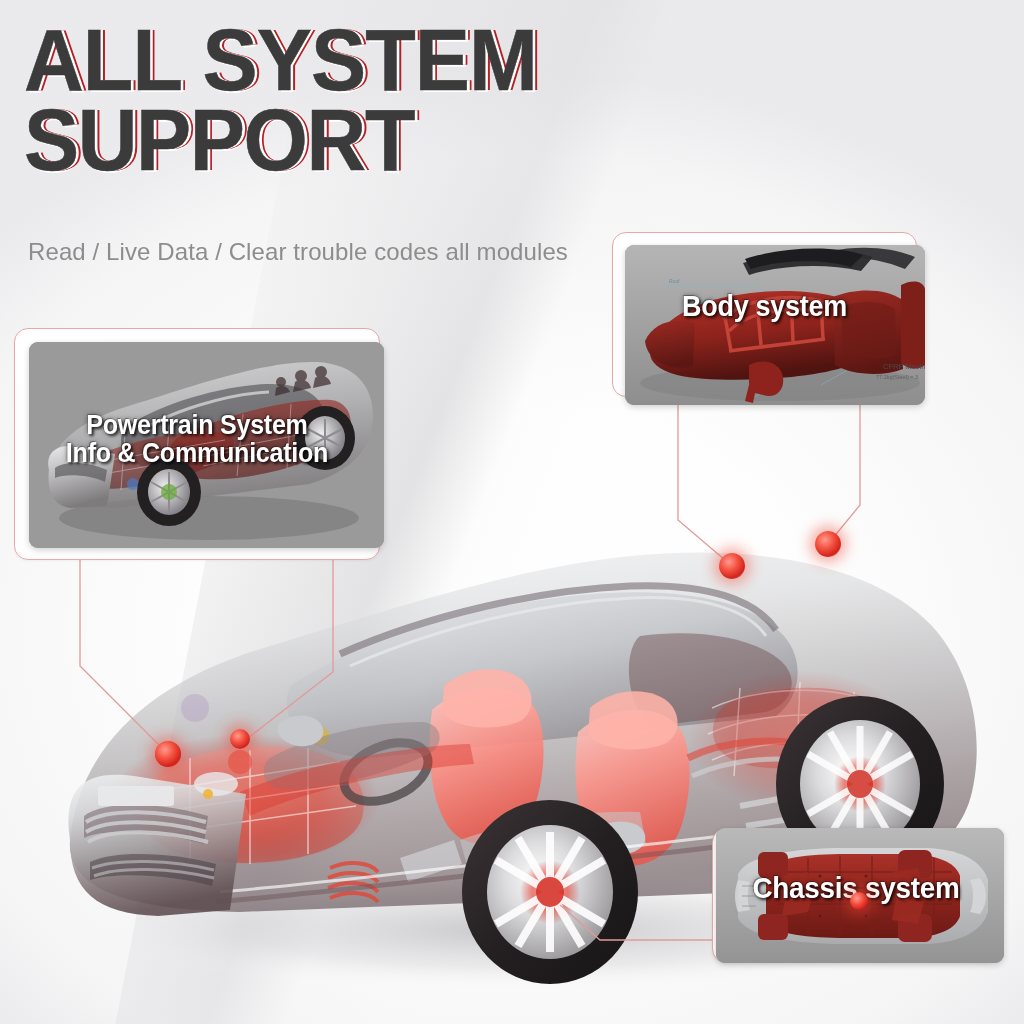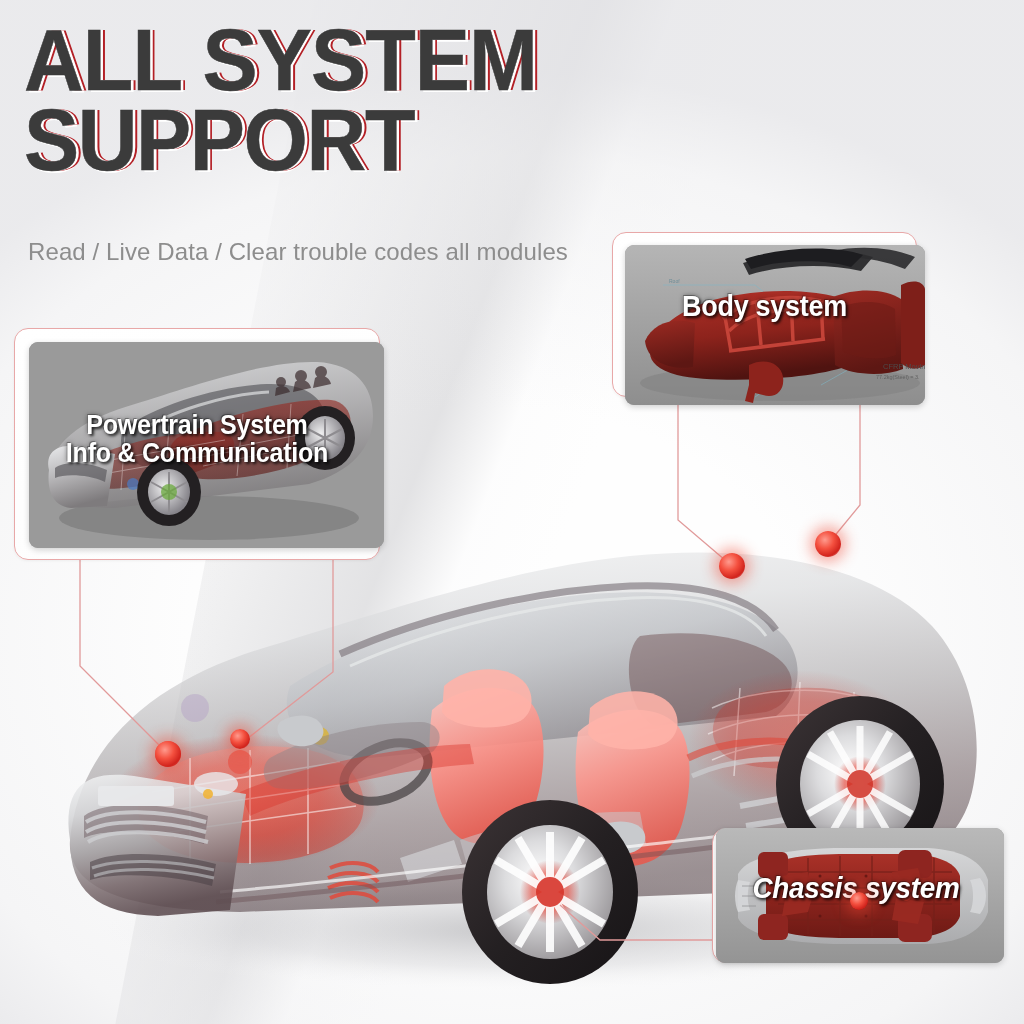--- a/index.html
+++ b/index.html
@@ -83,21 +83,21 @@
   #card-powertrain .card-img { left:15px; top:14px; width:355px; height:206px; }
   #card-powertrain .card-label { top:84px; font-size:27px; }
   #card-powertrain .card-label .l2 { display:block; margin-top:1px; font-size:27px; }
 
   
   #card-body { left:612px; top:232px; width:305px; height:165px; }
   #card-body .card-img { left:13px; top:13px; width:300px; height:160px; }
   #card-body .card-label { top:60px; font-size:29px; }
 
   
-  #card-chassis { left:712px; top:828px; width:288px; height:135px;font-style:italic; }
+  #card-chassis { left:712px; top:828px; width:288px; height:135px; }
   #card-chassis .card-img { left:4px; top:0px; width:288px; height:135px; }
   #card-chassis .card-label { top:45px; font-size:30px; }
 
   
   #hero-car { position:absolute; left:40px; top:440px; width:960px; height:570px; }
   .hotspot{ position:absolute; width:26px; height:26px; border-radius:50%;
     background:radial-gradient(circle at 38% 34%, #ff9b8e 0%, #f4503f 38%, #d1231c 70%, rgba(200,25,20,0.15) 100%);
     box-shadow:0 0 14px 5px rgba(240,70,50,0.45); z-index:8; }
 </style>
 </head>

